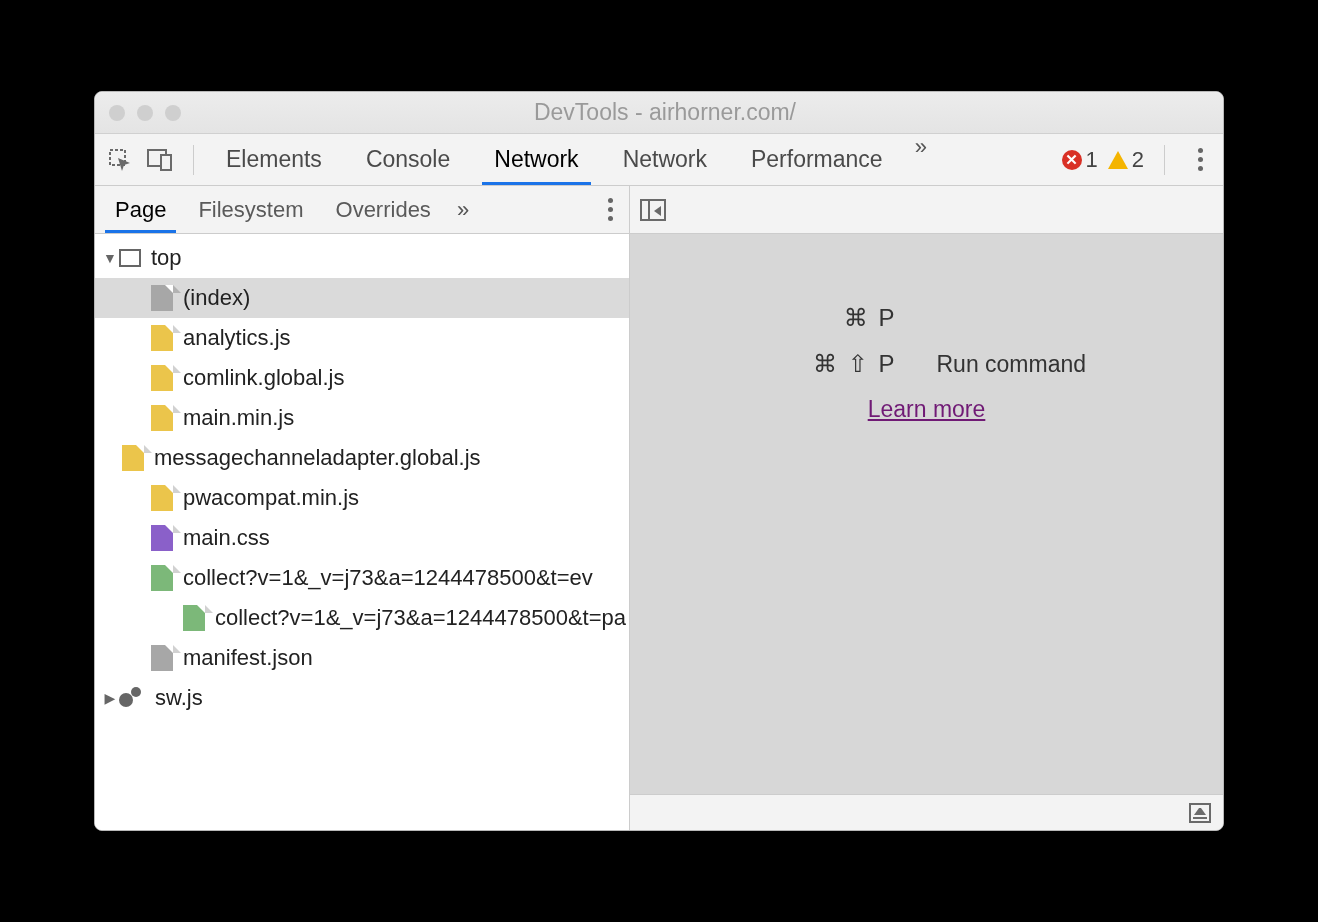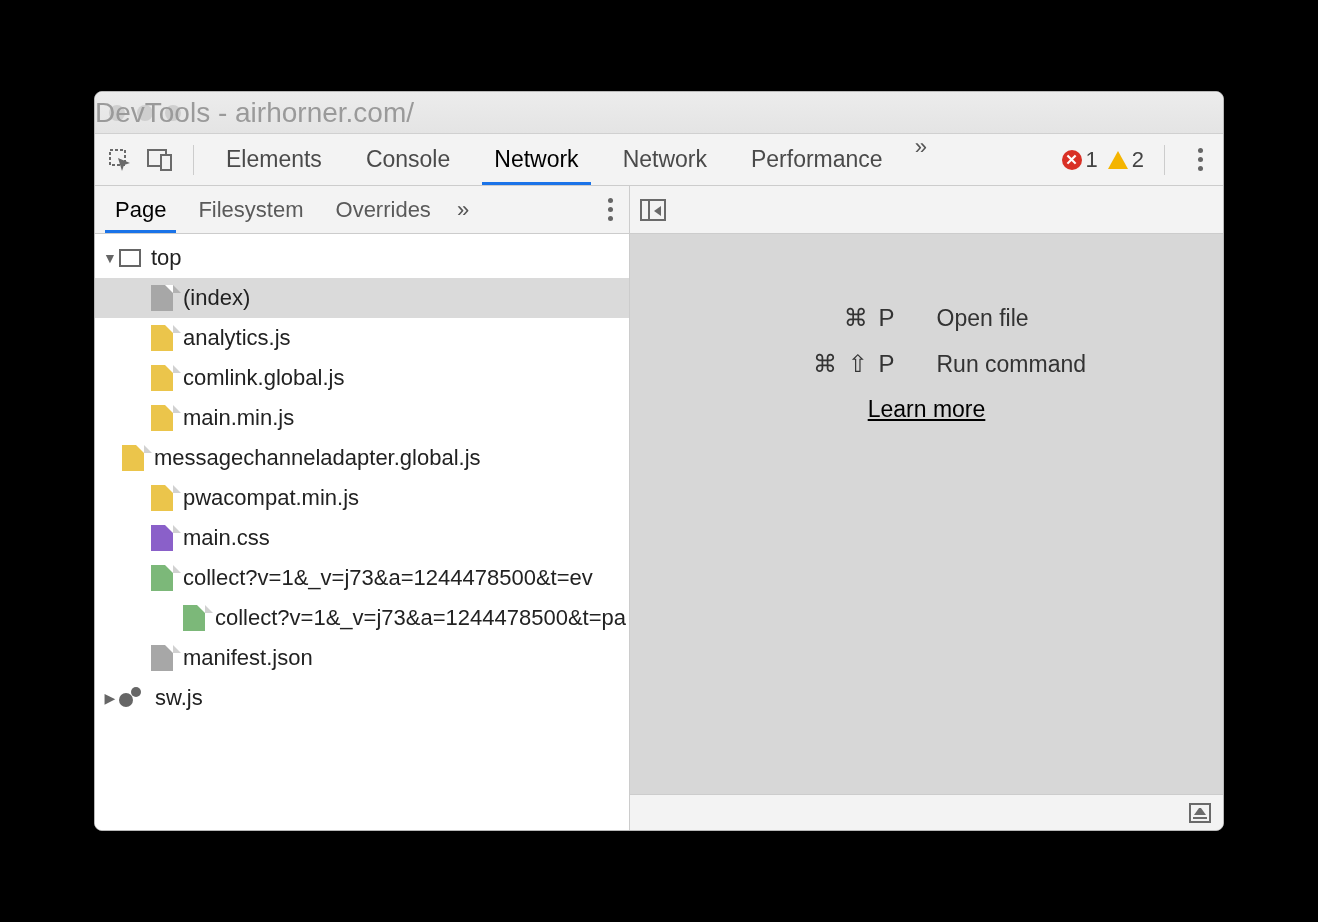--- a/index.html
+++ b/index.html
@@ -32,22 +32,23 @@
     position: relative;
     border-bottom: 1px solid #d0d0d0;
   }
   .traffic { display: flex; gap: 12px; }
   .traffic .dot {
     width: 16px; height: 16px; border-radius: 50%;
     background: #cfcfcf;
   }
   .title {
     position: absolute;
-    left: 0; right: 0;
-    font-size: 28px;
+    left: 12px; right: 0;
+    text-align: center;
+    font-size: 23px;
     color: #9a9a9a;
     pointer-events: none;
   }
   .toolbar {
     height: 52px;
     display: flex;
     align-items: center;
     border-bottom: 1px solid #ccc;
     background: #f3f3f3;
     padding: 0 8px;
@@ -251,21 +252,21 @@
     gap: 18px;
   }
   .shortcut-row {
     display: grid;
     grid-template-columns: 220px 240px;
     gap: 40px;
     align-items: center;
   }
   .keys { text-align: right; letter-spacing: 2px; font-size: 24px; color: #333;}
   .desc { text-align: left; }
-  .link { color: #000000; text-decoration: underline; cursor: pointer; }
+  .link { color: #701a75; text-decoration: underline; cursor: pointer; }
 
   .rp-footer {
     height: 36px;
     background: #f3f3f3;
     border-top: 1px solid #ccc;
     display: flex;
     justify-content: flex-end;
     align-items: center;
     padding: 0 12px;
   }
@@ -425,21 +426,20 @@
       </div>
     </div>
 
     <div class="right-pane">
       <div class="rp-header">
         <div class="panel-toggle"></div>
       </div>
       <div class="rp-body">
         <div class="shortcut-row">
           <span class="keys">⌘ P</span>
-          <span class="desc">Open file</span>
         </div>
         <div class="shortcut-row">
           <span class="keys">⌘ ⇧ P</span>
           <span class="desc">Run command</span>
         </div>
         <div class="link">Learn more</div>
       </div>
       <div class="rp-footer">
         <div class="drawer-toggle"></div>
       </div>

